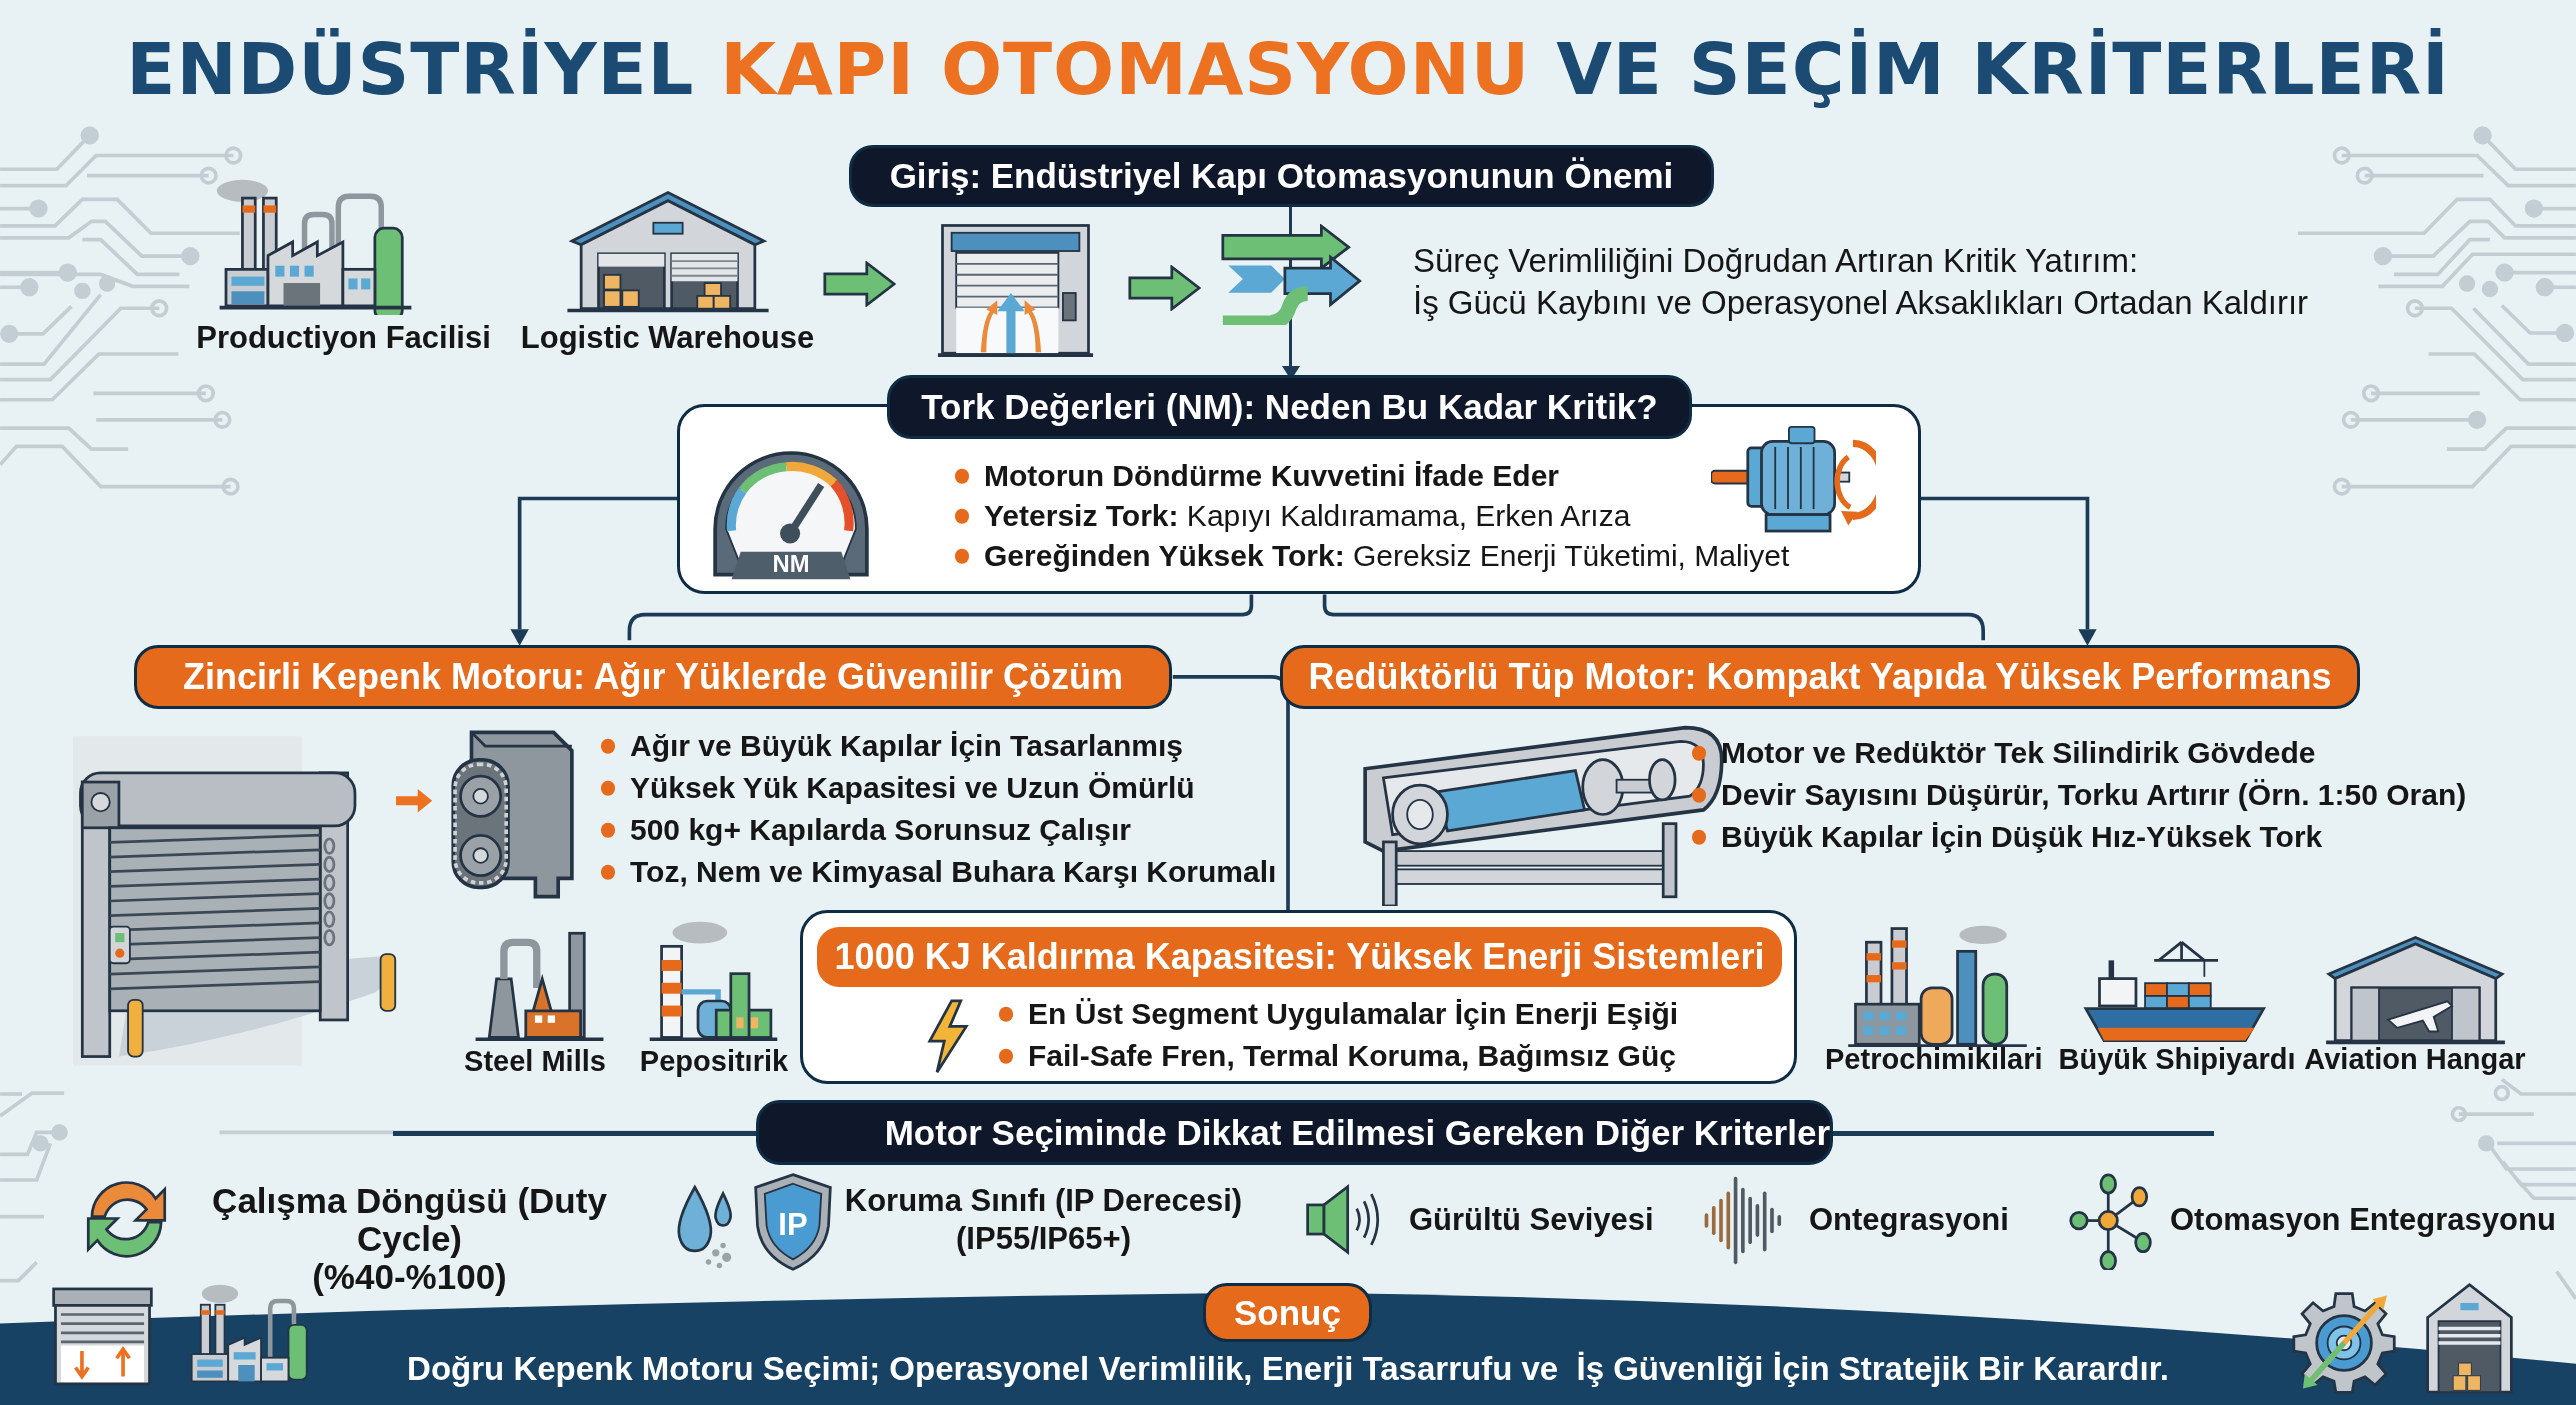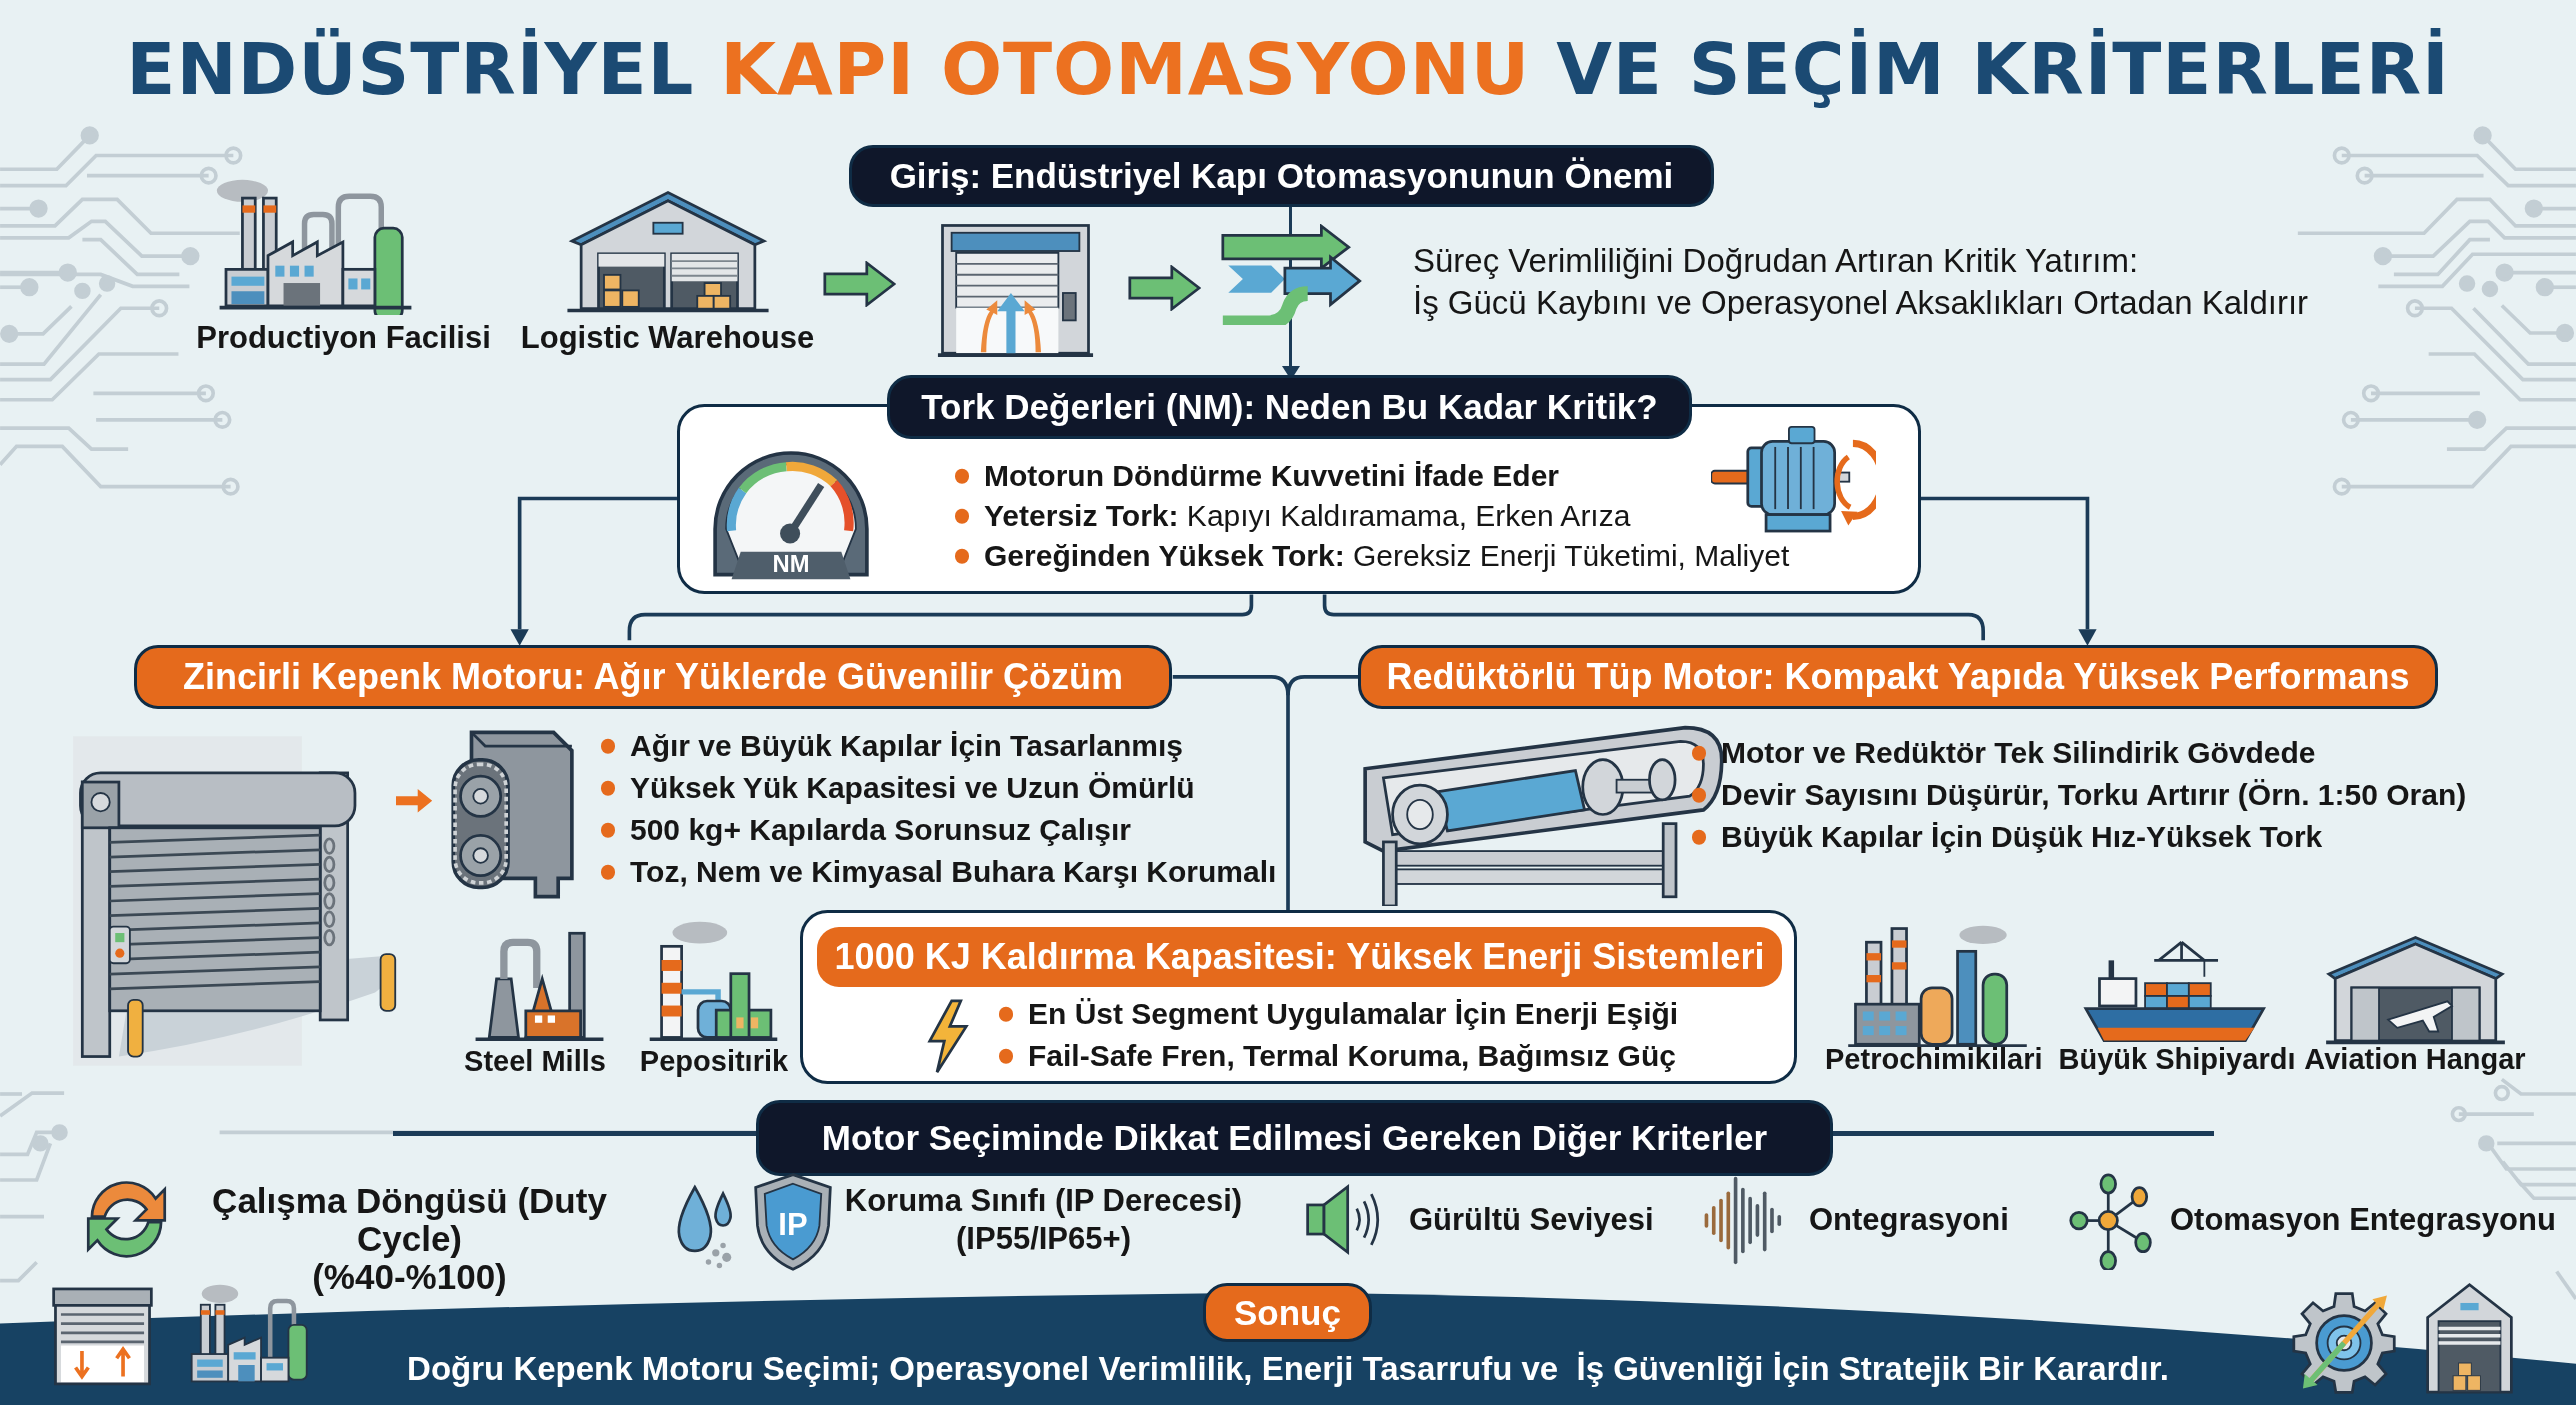--- a/index.html
+++ b/index.html
@@ -368,21 +368,21 @@
   <path d="M40 80 L80 80 L80 96" fill="none" stroke="#5aa8d3" stroke-width="6"></path>
   <rect x="58" y="90" width="36" height="40" rx="10" fill="#6fb0d8" stroke="#243445" stroke-width="3"></rect>
   <rect x="78" y="100" width="60" height="30" fill="#6cbf75" stroke="#243445" stroke-width="3"></rect>
   <rect x="94" y="60" width="20" height="70" fill="#6cbf75" stroke="#243445" stroke-width="3"></rect>
   <rect x="100" y="108" width="8" height="12" fill="#eeb563"></rect>
     <rect x="116" y="108" width="8" height="12" fill="#eeb563"></rect>
   <line x1="5" y1="132" x2="145" y2="132" stroke="#243445" stroke-width="4"></line>
 </svg>
 <div class="label" style="left:627px; top:1045px; width:174px; font-size:29px;">Pepositırik</div>
 
-<div class="pill orange" style="left:1358px; top:645px; width:1080px; height:64px; font-size:36px;">
+<div class="pill orange" style="left:1280px; top:645px; width:1080px; height:64px; font-size:36px;">
   <span>Redüktörlü Tüp Motor: Kompakt Yapıda Yüksek Performans</span>
 </div>
 
 <svg class="abs" style="left:1356px; top:723px; width:384px; height:183px;" viewBox="0 0 420 200">
   <path d="M10 50 L360 5 Q400 5 400 40 Q400 80 380 95 L30 140 L10 130 Z" fill="#c9cdd2" stroke="#243445" stroke-width="4"></path>
   <path d="M30 60 L355 20 Q380 20 380 45 Q380 70 365 80 L40 122 Z" fill="#e6e9eb" stroke="#243445" stroke-width="3"></path>
   <path d="M90 75 L240 52 L250 95 L100 118 Z" fill="#5aa8d3" stroke="#243445" stroke-width="3"></path>
   <ellipse cx="70" cy="100" rx="30" ry="32" fill="#d2d6da" stroke="#243445" stroke-width="3"></ellipse>
   <ellipse cx="70" cy="100" rx="14" ry="16" fill="#e6e9eb" stroke="#243445" stroke-width="2"></ellipse>
   <ellipse cx="270" cy="70" rx="22" ry="30" fill="#d2d6da" stroke="#243445" stroke-width="3"></ellipse>
@@ -456,21 +456,21 @@
 <svg class="abs" style="left:924px; top:999px; width:48px; height:75px;" viewBox="0 0 52 82">
   <path d="M30 2 L6 46 L22 46 L14 80 L46 30 L28 30 L40 2 Z" fill="#f3b43a" stroke="#243445" stroke-width="3"></path>
 </svg>
 <ul class="bullets" style="left:997px; top:993px; font-size:30px; line-height:42px;">
   <li>En Üst Segment Uygulamalar İçin Enerji Eşiği</li>
   <li>Fail-Safe Fren, Termal Koruma, Bağımsız Güç</li>
 </ul>
 
 <div class="line" style="left:393px; top:1131px; width:366px; height:4.6px;"></div>
 <div class="line" style="left:1830px; top:1131px; width:384px; height:4.6px;"></div>
-<div class="pill navy" style="left:756px; top:1100px; width:1077px; height:76px; font-size:35px;">
+<div class="pill navy" style="left:756px; top:1100px; width:1077px; height:65px; font-size:35px;justify-content:flex-end;">
   <span>Motor Seçiminde Dikkat Edilmesi Gereken Diğer Kriterler</span>
 </div>
 
 <svg class="abs" style="left:81px; top:1173px; width:91px; height:91px;" viewBox="0 0 100 100">
   <path d="M12 48 A38 38 0 0 1 82 28 L92 18 L92 52 L60 52 L72 40 A26 26 0 0 0 26 48 Z" fill="#ec8a3c" stroke="#243445" stroke-width="3"></path>
   <path d="M88 54 A38 38 0 0 1 18 74 L8 84 L8 50 L40 50 L28 62 A26 26 0 0 0 74 54 Z" fill="#6cbf75" stroke="#243445" stroke-width="3"></path>
 </svg>
 <div class="abs" style="left:181px; top:1182px; font-size:35px; font-weight:700; text-align:center; line-height:38px; width:457px;">
   <div>Çalışma Döngüsü (Duty Cycle)</div>
   <div>(%40-%100)</div>

